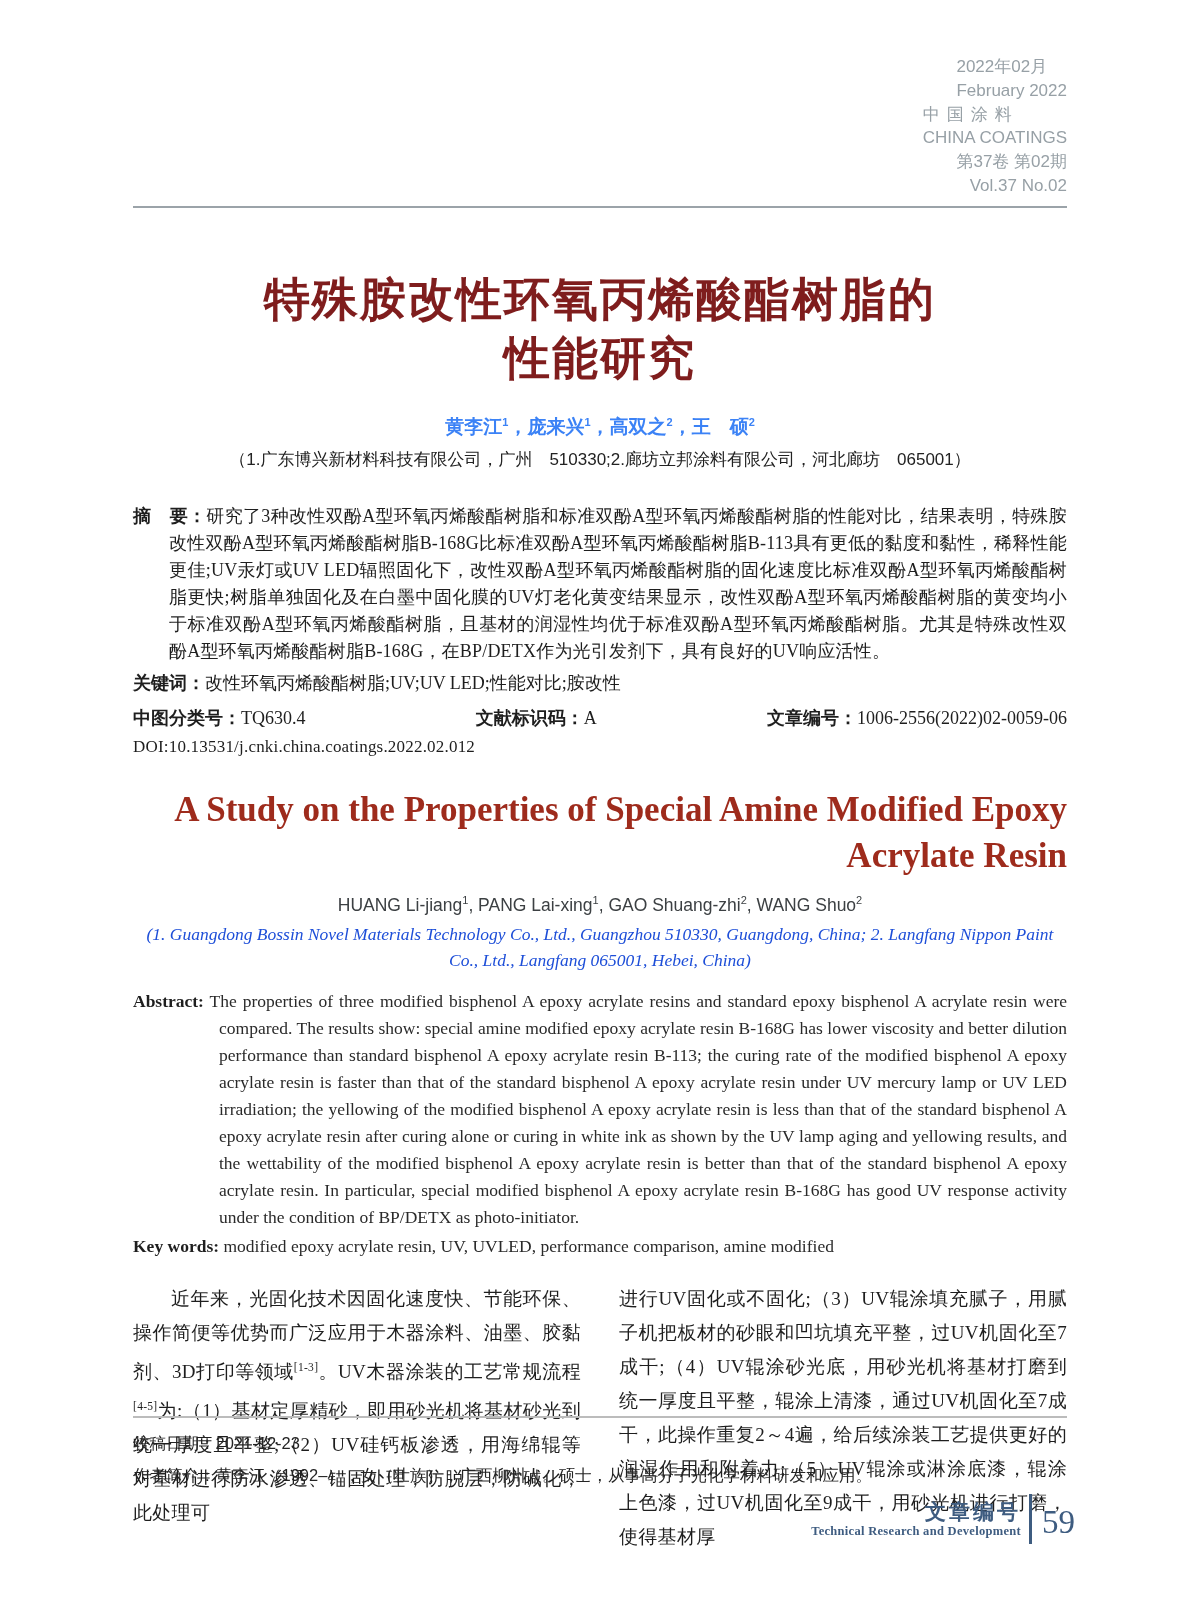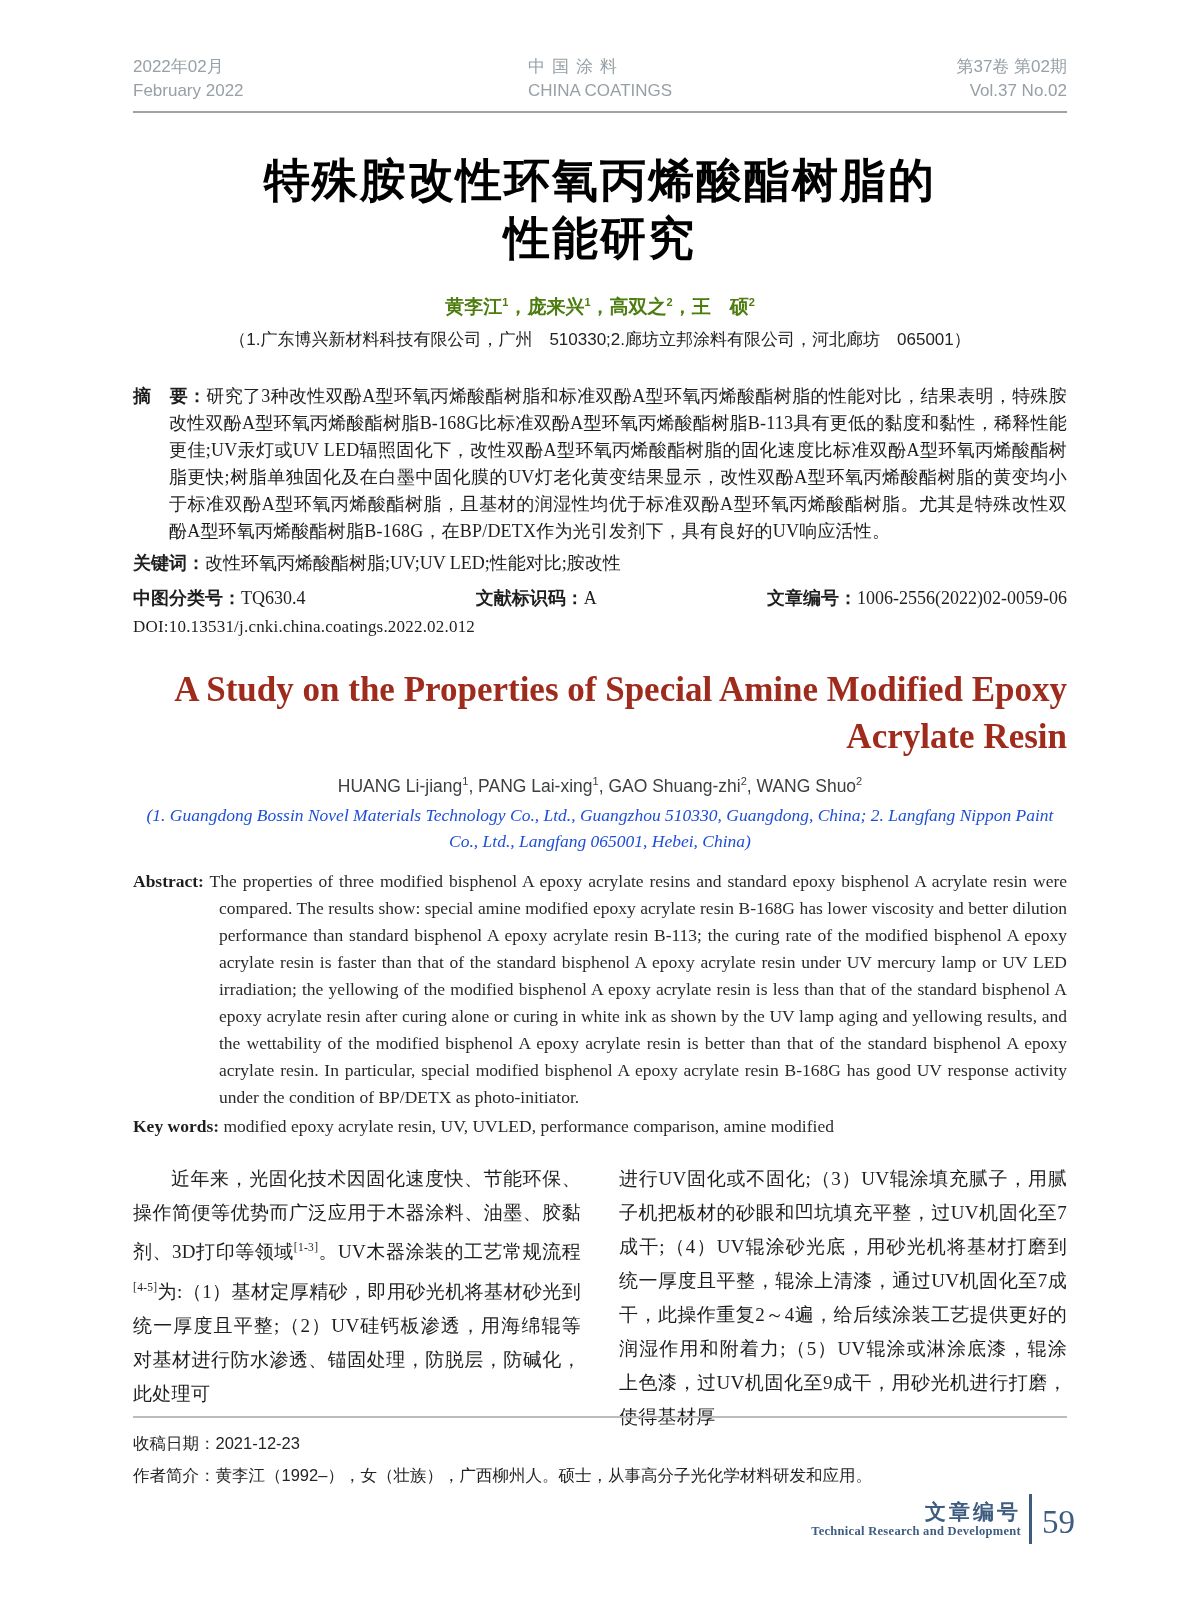--- a/index.html
+++ b/index.html
@@ -8,34 +8,34 @@
     position:relative; width:1187px; height:1600px; margin:0 auto;
     background:#ffffff; overflow:hidden;
     font-family:"Liberation Serif", serif; color:#1e1e1e;
     padding:55px 120px 0 133px;
   }
   
   .masthead {
     display:flex; justify-content:space-between; align-items:flex-end;
     color:#97a0a6; font-family:"Liberation Sans", sans-serif;
     font-size:17px; line-height:1.4;
-    border-bottom:2px solid #9ba3a9; padding-bottom:8px;
+    border-bottom:2px solid #9ba3a9; padding-bottom:8px;flex-direction:column;
   }
   .mh-center { text-align:left; }
   .mh-right  { text-align:right; }
   .cjk-spaced { letter-spacing:7px; margin-right:-7px; }
   
   .title-zh {
-    margin-top:38px; text-align:center; color:#000000;
+    margin-top:62px; text-align:center; color:#7f1d1d;
     font-family:"Liberation Sans", sans-serif; font-weight:bold;
     font-size:46px; line-height:1.28; letter-spacing:2px;
   }
   .authors-zh {
     margin-top:26px; text-align:center; font-weight:bold;
-    font-size:19px; font-family:"Liberation Sans", sans-serif; color:#4d7c0f;
+    font-size:19px; font-family:"Liberation Sans", sans-serif; color:#3b82f6;
   }
   .authors-zh sup, .authors-en sup { font-size:11px; }
   .affil-zh {
     margin-top:8px; text-align:center; font-size:17px; color:#222;
     font-family:"Liberation Sans", sans-serif;
   }
   
   .abstract-zh {
     margin-top:32px; font-size:18px; line-height:1.5; text-align:justify;
     padding-left:36px; text-indent:-36px; letter-spacing:0.2px;

